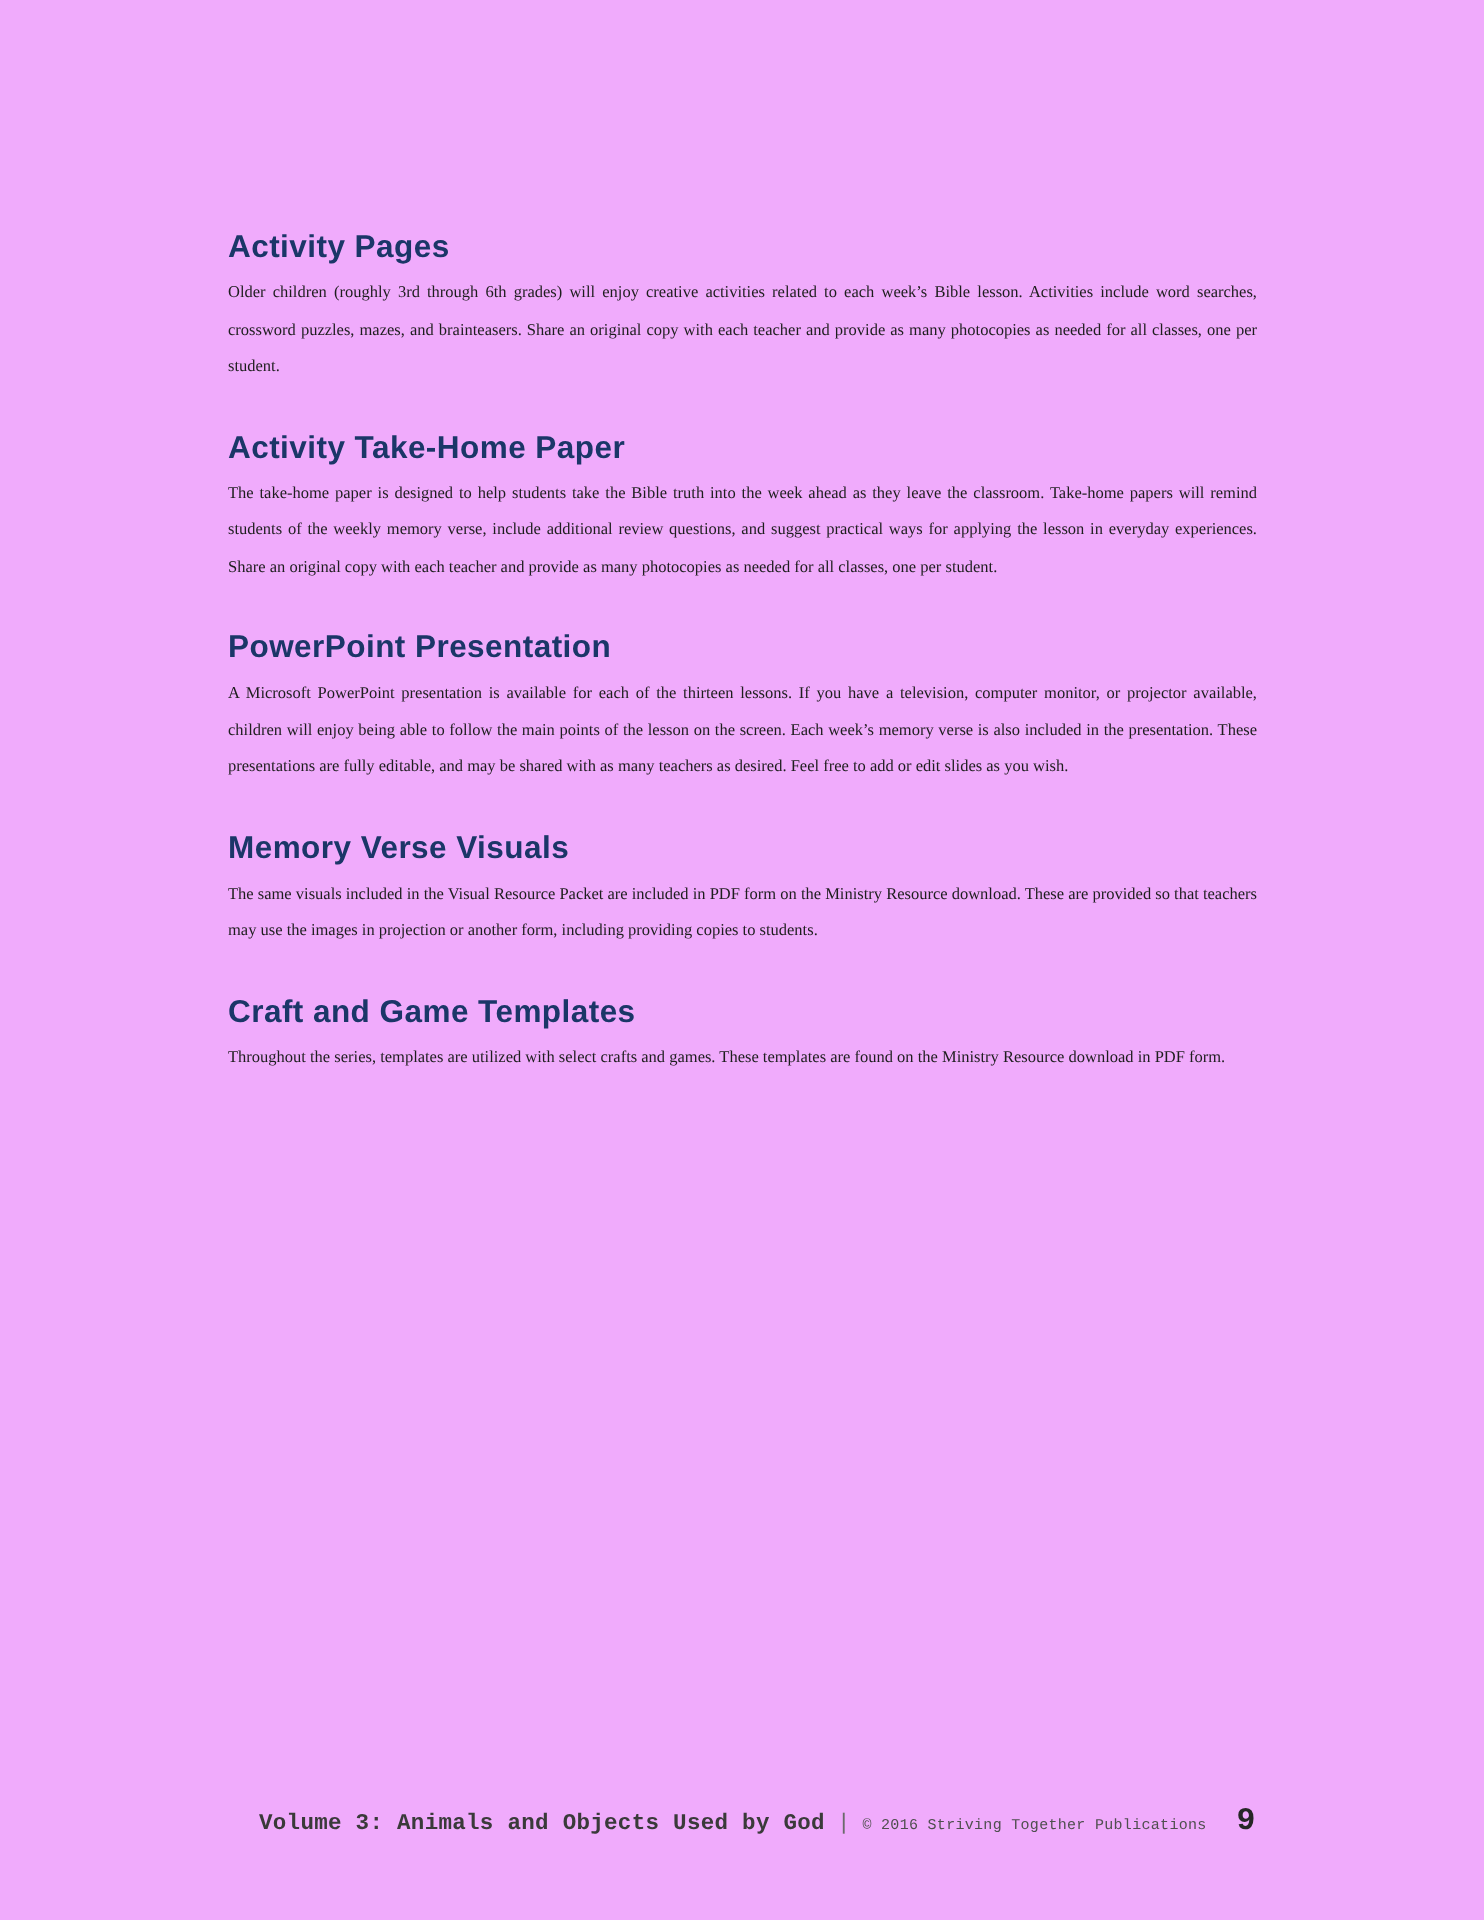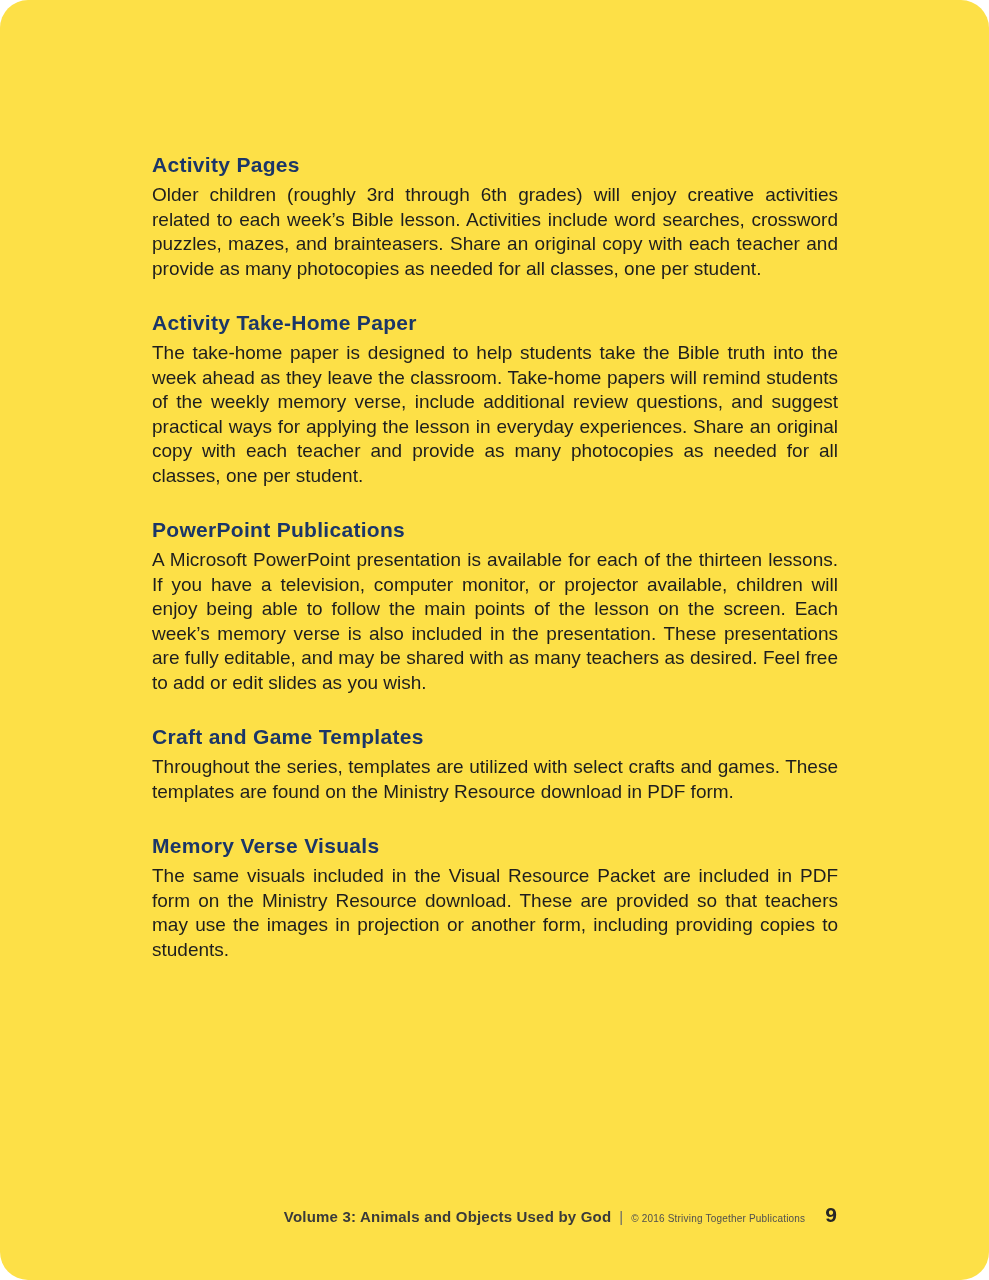--- a/index.html
+++ b/index.html
@@ -8,55 +8,54 @@
     width: 989px;
     height: 1280px;
     background: #ffffff;
     position: relative;
     overflow: hidden;
     font-family: "Liberation Serif", serif;
   }
   .page {
     position: absolute;
     inset: 0;
-    background: #fde047;
-    border-radius: 28px;
+    background: #f0abfc;
   }
   .content {
     position: absolute;
     left: 152px;
     top: 152px;
     width: 686px;
   }
   .section { margin-bottom: 29px; }
   .section-heading {
     font-family: "Liberation Sans", sans-serif;
     font-weight: 700;
     font-size: 21px;
     line-height: 26px;
     letter-spacing: 0.3px;
     color: #1b3668;
     margin: 0 0 5px 0;
   }
   .section-body {
-    font-family: Liberation Sans, sans-serif;
-    font-size: 19px;
+    font-family: Liberation Serif, serif;
+    font-size: 11px;
     line-height: 24.5px;
     color: #1e1e1e;
     text-align: justify;
     margin: 0;
   }
   .footer {
     position: absolute;
     top: 1203px;
     right: 152px;
     display: flex;
     align-items: baseline;
     white-space: nowrap;
-    font-family: Liberation Sans, sans-serif;
+    font-family: Liberation Mono, monospace;
   }
   .footer-title {
     font-weight: 700;
     font-size: 15px;
     color: #3a3a3a;
     letter-spacing: 0.2px;
   }
   .footer-sep {
     font-weight: 400;
     font-size: 15px;
@@ -86,32 +85,32 @@
       <h2 class="section-heading">Activity Pages</h2>
       <p class="section-body">Older children (roughly 3rd through 6th grades) will enjoy creative activities related to each week’s Bible lesson. Activities include word searches, crossword puzzles, mazes, and brainteasers. Share an original copy with each teacher and provide as many photocopies as needed for all classes, one per student.</p>
     </div>
 
     <div class="section">
       <h2 class="section-heading">Activity Take-Home Paper</h2>
       <p class="section-body">The take-home paper is designed to help students take the Bible truth into the week ahead as they leave the classroom. Take-home papers will remind students of the weekly memory verse, include additional review questions, and suggest practical ways for applying the lesson in everyday experiences. Share an original copy with each teacher and provide as many photocopies as needed for all classes, one per student.</p>
     </div>
 
     <div class="section">
-      <h2 class="section-heading">PowerPoint Publications</h2>
+      <h2 class="section-heading">PowerPoint Presentation</h2>
       <p class="section-body">A Microsoft PowerPoint presentation is available for each of the thirteen lessons. If you have a television, computer monitor, or projector available, children will enjoy being able to follow the main points of the lesson on the screen. Each week’s memory verse is also included in the presentation. These presentations are fully editable, and may be shared with as many teachers as desired. Feel free to add or edit slides as you wish.</p>
+    </div>
+
+    <div class="section">
+      <h2 class="section-heading">Memory Verse Visuals</h2>
+      <p class="section-body">The same visuals included in the Visual Resource Packet are included in PDF form on the Ministry Resource download. These are provided so that teachers may use the images in projection or another form, including providing copies to students.</p>
     </div>
 
     <div class="section">
       <h2 class="section-heading">Craft and Game Templates</h2>
       <p class="section-body">Throughout the series, templates are utilized with select crafts and games. These templates are found on the Ministry Resource download in PDF form.</p>
-    </div>
-
-    <div class="section">
-      <h2 class="section-heading">Memory Verse Visuals</h2>
-      <p class="section-body">The same visuals included in the Visual Resource Packet are included in PDF form on the Ministry Resource download. These are provided so that teachers may use the images in projection or another form, including providing copies to students.</p>
     </div>
 
   </div>
 
   <div class="footer">
     <span class="footer-title">Volume 3: Animals and Objects Used by God</span>
     <span class="footer-sep">|</span>
     <span class="footer-copyright">© 2016 Striving Together Publications</span>
     <span class="footer-page-number">9</span>
   </div>

